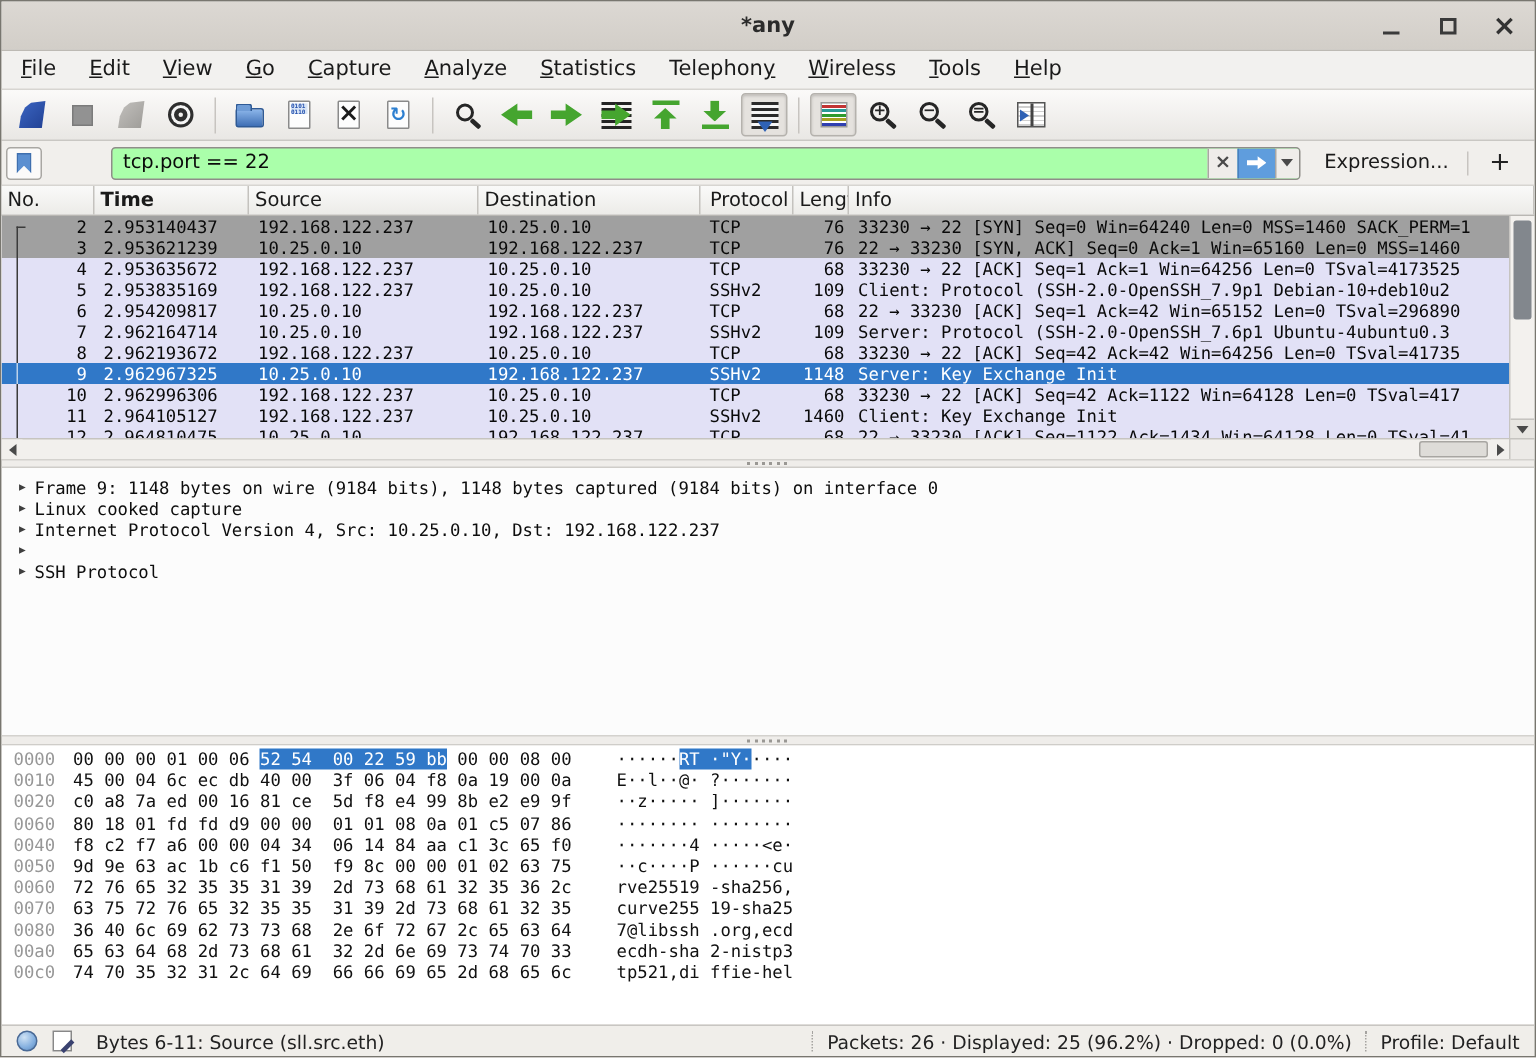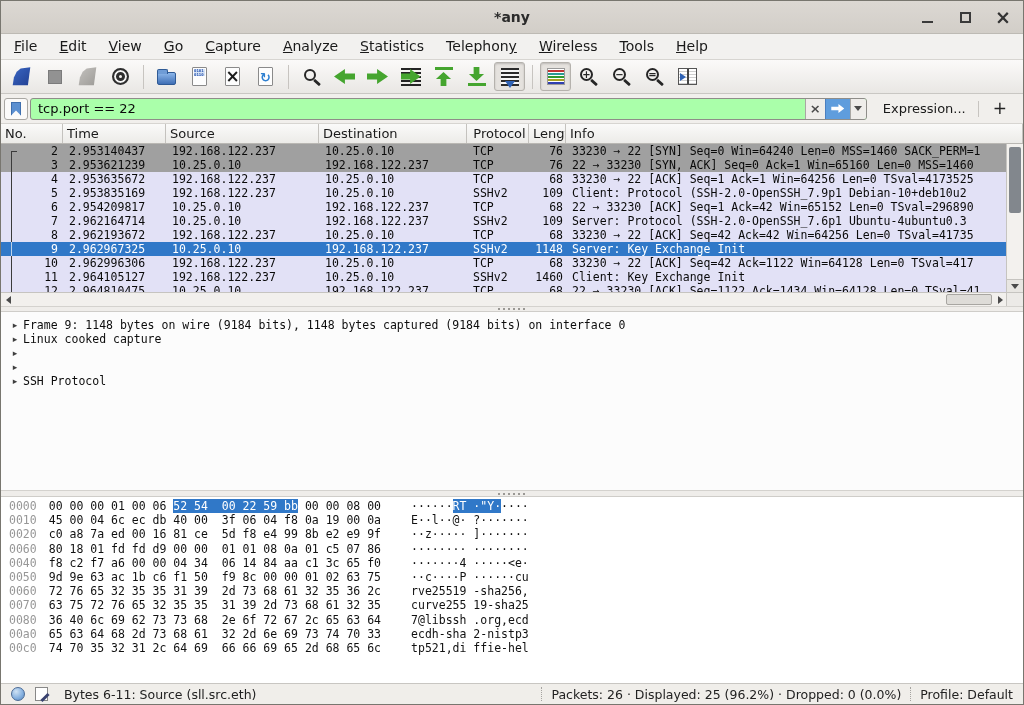--- a/index.html
+++ b/index.html
@@ -79,21 +79,21 @@
   .i-resize-columns::before{content:"";position:absolute;left:8px;top:0;bottom:0;width:2px;background:#444;}
   .i-resize-columns::after{content:"";position:absolute;top:4px;left:1px;border:4px solid transparent;border-left:6px solid #2f62b5;}
 
   
   .filterbar{height:30px;background:#f1efec;display:flex;align-items:center;padding:0 6px 0 3px;border-bottom:1px solid #d7d5d1;}
   .fbookmark{width:24px;height:22px;background:#fbfaf9;border:1px solid #a9a7a3;border-radius:3px;
       display:flex;align-items:center;justify-content:center;margin-right:2px;}
   .bookmark-icon{width:10px;height:14px;background:#5b8fd0;border:1px solid #3f6fae;
       clip-path:polygon(0 0,100% 0,100% 100%,50% 64%,0 100%);}
   .fwrap{flex:1;display:flex;align-items:stretch;height:22px;border:1px solid #8f8d89;border-radius:3px;
-      overflow:hidden;background:var(--filter-bg,#aaffaa);}
+      overflow:hidden;background:var(--filter-bg,#aaffaa);margin-left:44px;}
   .finput{flex:1;display:flex;align-items:center;padding-left:7px;font-size:13px;color:#0a0a0a;}
   .fclear{width:20px;background:#efedea;border-left:1px solid #a9a7a3;display:flex;align-items:center;justify-content:center;
       font:700 13px/1 "DejaVu Sans",sans-serif;color:#4a4a4a;}
   .fapply{width:25px;background:#5f9ddd;border-left:1px solid #4a7fc0;display:flex;align-items:center;justify-content:center;}
   .fapply::after{content:"";width:13px;height:11px;background:#fff;
       clip-path:polygon(0 35%,55% 35%,55% 10%,100% 50%,55% 90%,55% 65%,0 65%);}
   .fcaret{width:16px;background:#efedea;border-left:1px solid #a9a7a3;display:flex;align-items:center;justify-content:center;}
   .fcaret::after{content:"";border:4px solid transparent;border-top:5px solid #4a4a4a;margin-top:4px;}
   .fexpr{margin:0 8px 0 16px;font-size:13px;}
   .fsep{width:1px;height:16px;background:#c7c4c0;margin:0 4px;}
@@ -263,21 +263,21 @@
       <div class="fcaret"></div>
     </div>
     <div class="fexpr">Expression...</div>
     <div class="fsep"></div>
     <div class="fplus">+</div>
   </div>
 
   <div class="listwrap">
     <div class="plheader" id="plheader">
         <div class="hcell" style="width: 62px;">No.</div>
-        <div class="hcell" style="width: 103px;">Time</div>
+        <div class="hcell" style="width: 103px; font-weight: bold;">Time</div>
         <div class="hcell" style="width: 153px;">Source</div>
         <div class="hcell" style="width: 148px;">Destination</div>
         <div class="hcell" style="width: 62px; text-align: center;">Protocol</div>
         <div class="hcell" style="width: 37px;">Length</div>
         <div class="hcell" style="flex: 1 1 0%;">Info</div>
       </div>
     <div class="plrows" id="plrows">
         <div class="prow gray gf"><div class="pcell c-right" style="width: 62px; padding-right: 5px;">2</div><div class="pcell" style="width: 103px; padding-left: 6px;">2.953140437</div><div class="pcell" style="width: 153px; padding-left: 6px;">192.168.122.237</div><div class="pcell" style="width: 148px; padding-left: 6px;">10.25.0.10</div><div class="pcell" style="width: 62px; padding-left: 6px;">TCP</div><div class="pcell c-right" style="width: 37px; padding-right: 3px;">76</div><div class="pcell" style="flex: 1 1 0%; padding-left: 6px;">33230 → 22 [SYN] Seq=0 Win=64240 Len=0 MSS=1460 SACK_PERM=1</div></div>
         <div class="prow gray gm"><div class="pcell c-right" style="width: 62px; padding-right: 5px;">3</div><div class="pcell" style="width: 103px; padding-left: 6px;">2.953621239</div><div class="pcell" style="width: 153px; padding-left: 6px;">10.25.0.10</div><div class="pcell" style="width: 148px; padding-left: 6px;">192.168.122.237</div><div class="pcell" style="width: 62px; padding-left: 6px;">TCP</div><div class="pcell c-right" style="width: 37px; padding-right: 3px;">76</div><div class="pcell" style="flex: 1 1 0%; padding-left: 6px;">22 → 33230 [SYN, ACK] Seq=0 Ack=1 Win=65160 Len=0 MSS=1460</div></div>
         <div class="prow gm"><div class="pcell c-right" style="width: 62px; padding-right: 5px;">4</div><div class="pcell" style="width: 103px; padding-left: 6px;">2.953635672</div><div class="pcell" style="width: 153px; padding-left: 6px;">192.168.122.237</div><div class="pcell" style="width: 148px; padding-left: 6px;">10.25.0.10</div><div class="pcell" style="width: 62px; padding-left: 6px;">TCP</div><div class="pcell c-right" style="width: 37px; padding-right: 3px;">68</div><div class="pcell" style="flex: 1 1 0%; padding-left: 6px;">33230 → 22 [ACK] Seq=1 Ack=1 Win=64256 Len=0 TSval=4173525</div></div>
@@ -302,21 +302,21 @@
     <div class="corner"></div>
   </div>
 
   <div class="splitter sp1">
       <div class="dots"></div>
     </div>
 
   <div class="details" id="details">
       <div class="drow"><span class="tri">▸</span><span class="dtext">Frame 9: 1148 bytes on wire (9184 bits), 1148 bytes captured (9184 bits) on interface 0</span></div>
       <div class="drow"><span class="tri">▸</span><span class="dtext">Linux cooked capture</span></div>
-      <div class="drow"><span class="tri">▸</span></div>
+      <div class="drow"><span class="tri">▸</span><span class="dtext">Internet Protocol Version 4, Src: 10.25.0.10, Dst: 192.168.122.237</span></div>
       <div class="drow"><span class="tri">▸</span></div>
       <div class="drow"><span class="tri">▸</span><span class="dtext">SSH Protocol</span></div>
     </div>
 
   <div class="splitter sp2">
       <div class="dots"></div>
     </div>
 
   <div class="hexpane" id="hexpane">
       <div class="xrow"><span class="off">0000</span><span class="hx"><span>00 00 00 01 00 06 </span><span class="xsel">52 54  00 22 59 bb</span><span> 00 00 08 00</span></span><span class="as"><span>······</span><span class="xsel">RT ·"Y·</span><span>····</span></span></div>

